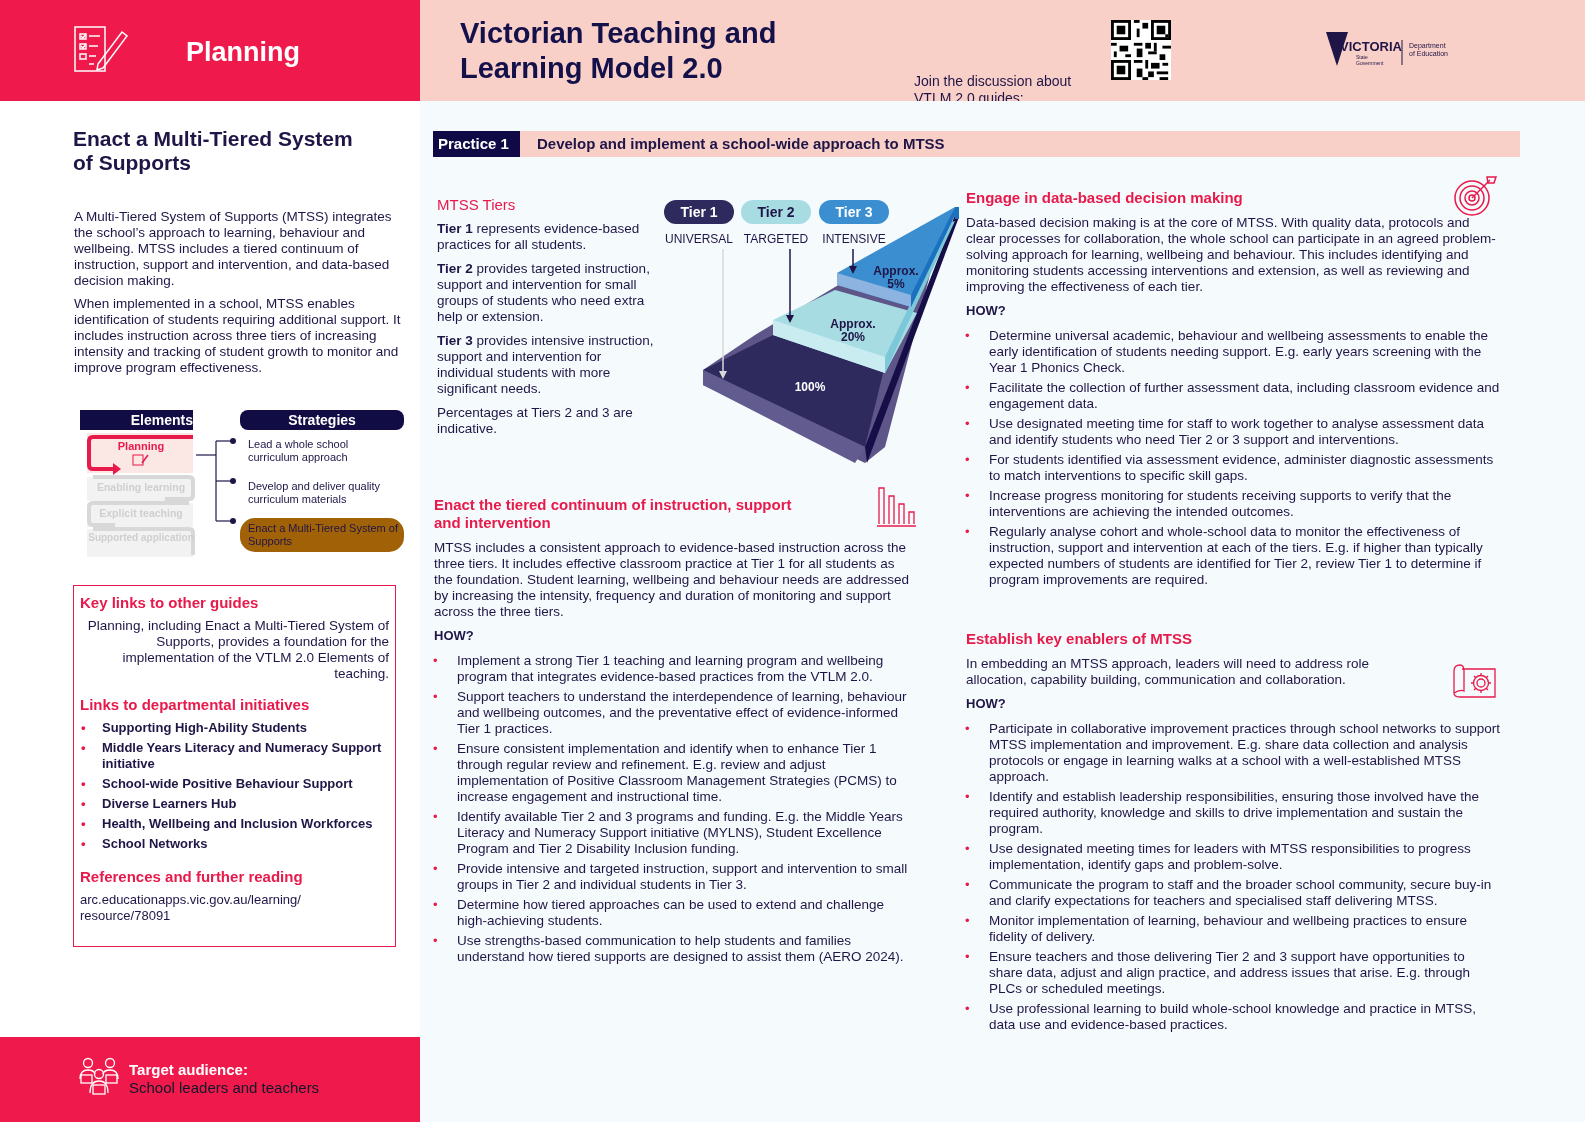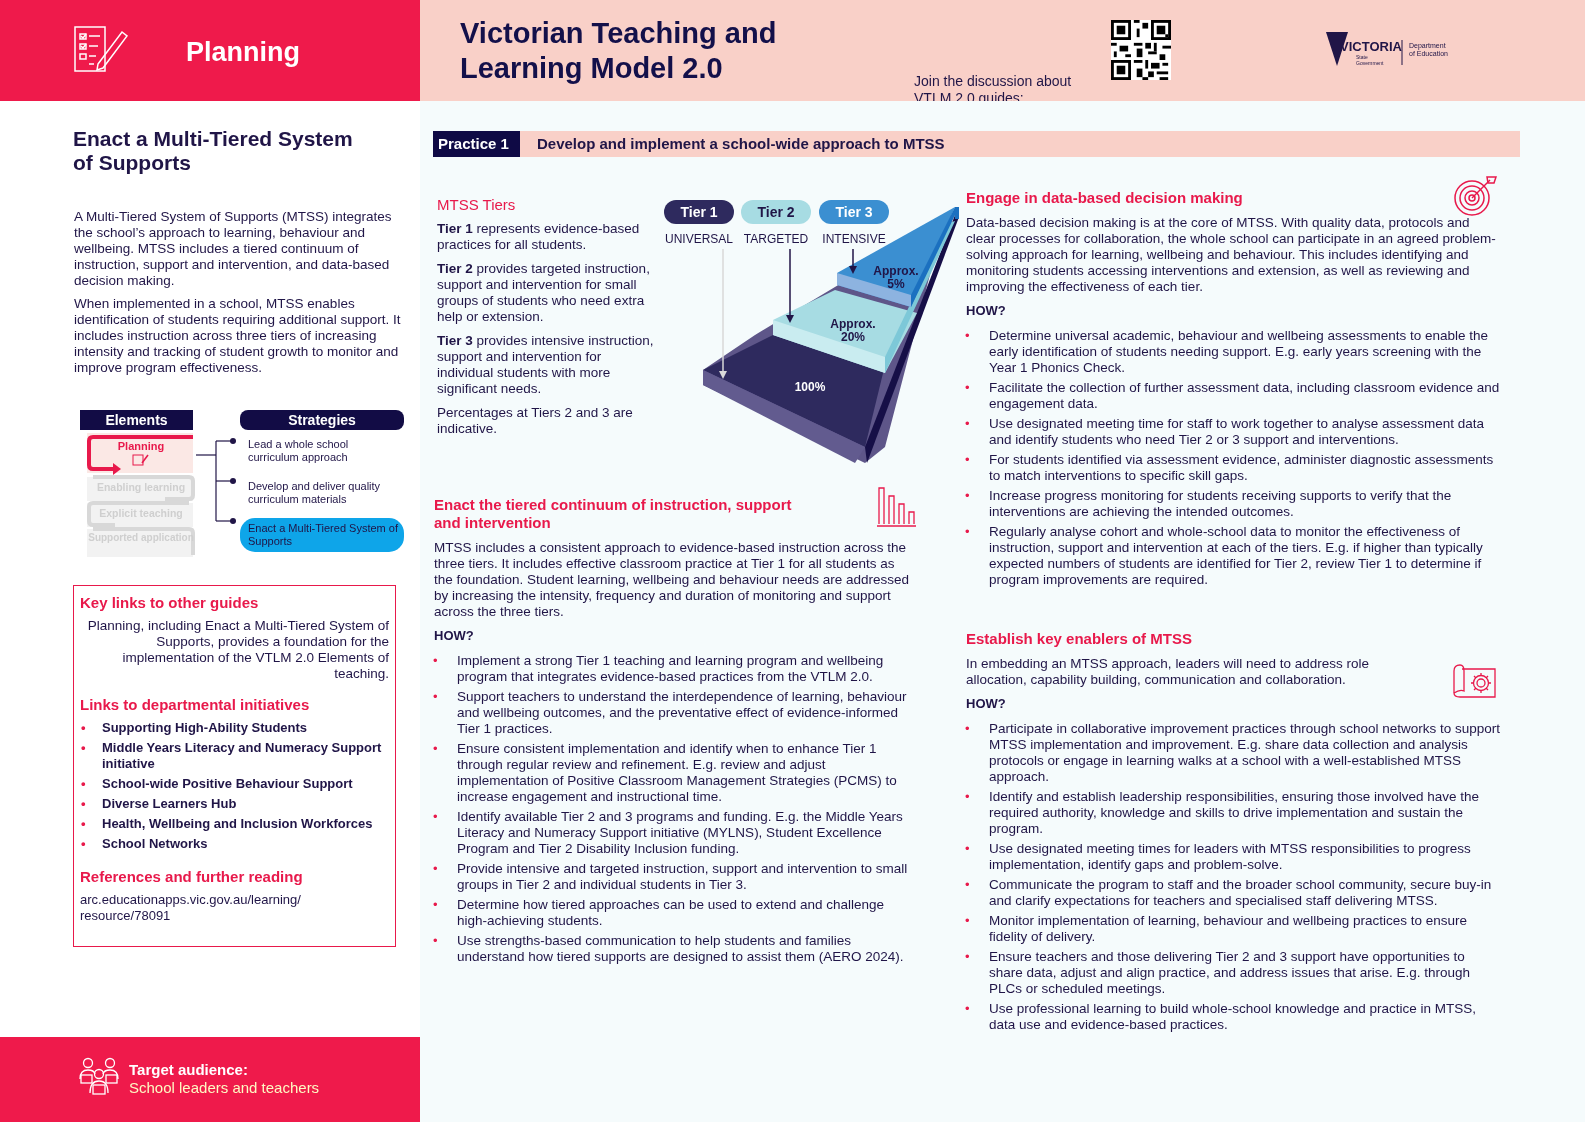--- a/index.html
+++ b/index.html
@@ -17,40 +17,40 @@
   .vic-logo { position: absolute; left: 906px; top: 30px; width: 160px; height: 40px; }
   .corner-svg { position: absolute; right: 0; top: 0; width: 120px; height: 101px; }
 
   
   .left-col { position: absolute; left: 0; top: 101px; width: 420px; height: 1021px; background: #ffffff; }
   .main-h { position: absolute; left: 73px; top: 26px; font-size: 21px; font-weight: bold; line-height: 24px; color: #201547; width: 330px; }
   .intro { position: absolute; left: 74px; top: 108px; width: 330px; font-size: 13.5px; line-height: 16px; color: #201547; }
   .intro p { margin-bottom: 7px; }
 
   .elements { position: absolute; left: 80px; top: 309px; width: 113px; }
-  .el-head { background: #120c45; color: #fff; font-weight: bold; font-size: 14px; text-align: center; height: 20px; line-height: 20px; }
+  .el-head { background: #120c45; color: #fff; font-weight: bold; font-size: 14px; text-align: right; height: 20px; line-height: 20px; }
   .el-frame { position: absolute; left: 85px; top: 433px; width: 112px; height: 124px; }
   .strategies { position: absolute; left: 240px; top: 309px; width: 164px; }
   .st-head { background: #120c45; color: #fff; font-weight: bold; font-size: 14px; text-align: center; height: 20px; line-height: 20px; border-radius: 8px; }
   .st-item { font-size: 11px; line-height: 13px; padding: 4px 6px 4px 8px; color: #201547; }
-  .st-item.hl { background: #0ea5e9; border-radius: 15px; }
+  .st-item.hl { background: #a16207; border-radius: 15px; }
   .connector { position: absolute; left: 190px; top: 332px; width: 60px; height: 100px; }
 
   .links-box { position: absolute; left: 73px; top: 484px; width: 323px; height: 362px; border: 1.5px solid #e8194b; padding: 8px 6px; }
   .links-box h3 { font-size: 15px; color: #e8194b; font-weight: bold; margin-bottom: 7px; }
   .links-box p { font-size: 13.5px; line-height: 16px; margin-bottom: 14px; text-align: right; }
   .links-box ul { list-style: none; margin-bottom: 16px; }
   .links-box li { position: relative; padding-left: 22px; font-size: 13px; font-weight: bold; line-height: 16px; margin-bottom: 4px; }
   .links-box li::before { content: "•"; color: #e8194b; position: absolute; left: 1px; top: 0; }
   .links-box .url { font-size: 13px; font-weight: normal; line-height: 16px; }
 
   .footer { position: absolute; left: 0; top: 1037px; width: 420px; height: 85px; background: #ef1a4b; }
   .footer .aud-icon { position: absolute; left: 78px; top: 20px; width: 42px; height: 40px; }
   .footer .t1 { position: absolute; left: 129px; top: 24px; font-size: 15px; font-weight: bold; color: #fff; }
-  .footer .t2 { position: absolute; left: 129px; top: 42px; font-size: 15px; color: #fef9c3; }
+  .footer .t2 { position: absolute; left: 129px; top: 42px; font-size: 15px; color: #0f172a; }
 
   
   .practice-bar { position: absolute; left: 433px; top: 131px; width: 1087px; height: 26px; background: #f9d0c8; }
   .practice-tag { position: absolute; left: 0; top: 0; width: 87px; height: 26px; background: #0f0a45; color: #fff; font-size: 15px; font-weight: bold; line-height: 26px; padding-left: 5px; }
   .practice-title { position: absolute; left: 104px; top: 0; font-size: 15px; font-weight: bold; line-height: 26px; color: #201547; }
 
   .tiers-text { position: absolute; left: 437px; top: 196px; width: 220px; }
   .tiers-text h3 { font-size: 15px; color: #e8194b; font-weight: normal; margin-bottom: 8px; }
   .tiers-text p { font-size: 13.5px; line-height: 16px; margin-bottom: 8px; }
   .tiers-text b { color: #201547; }

